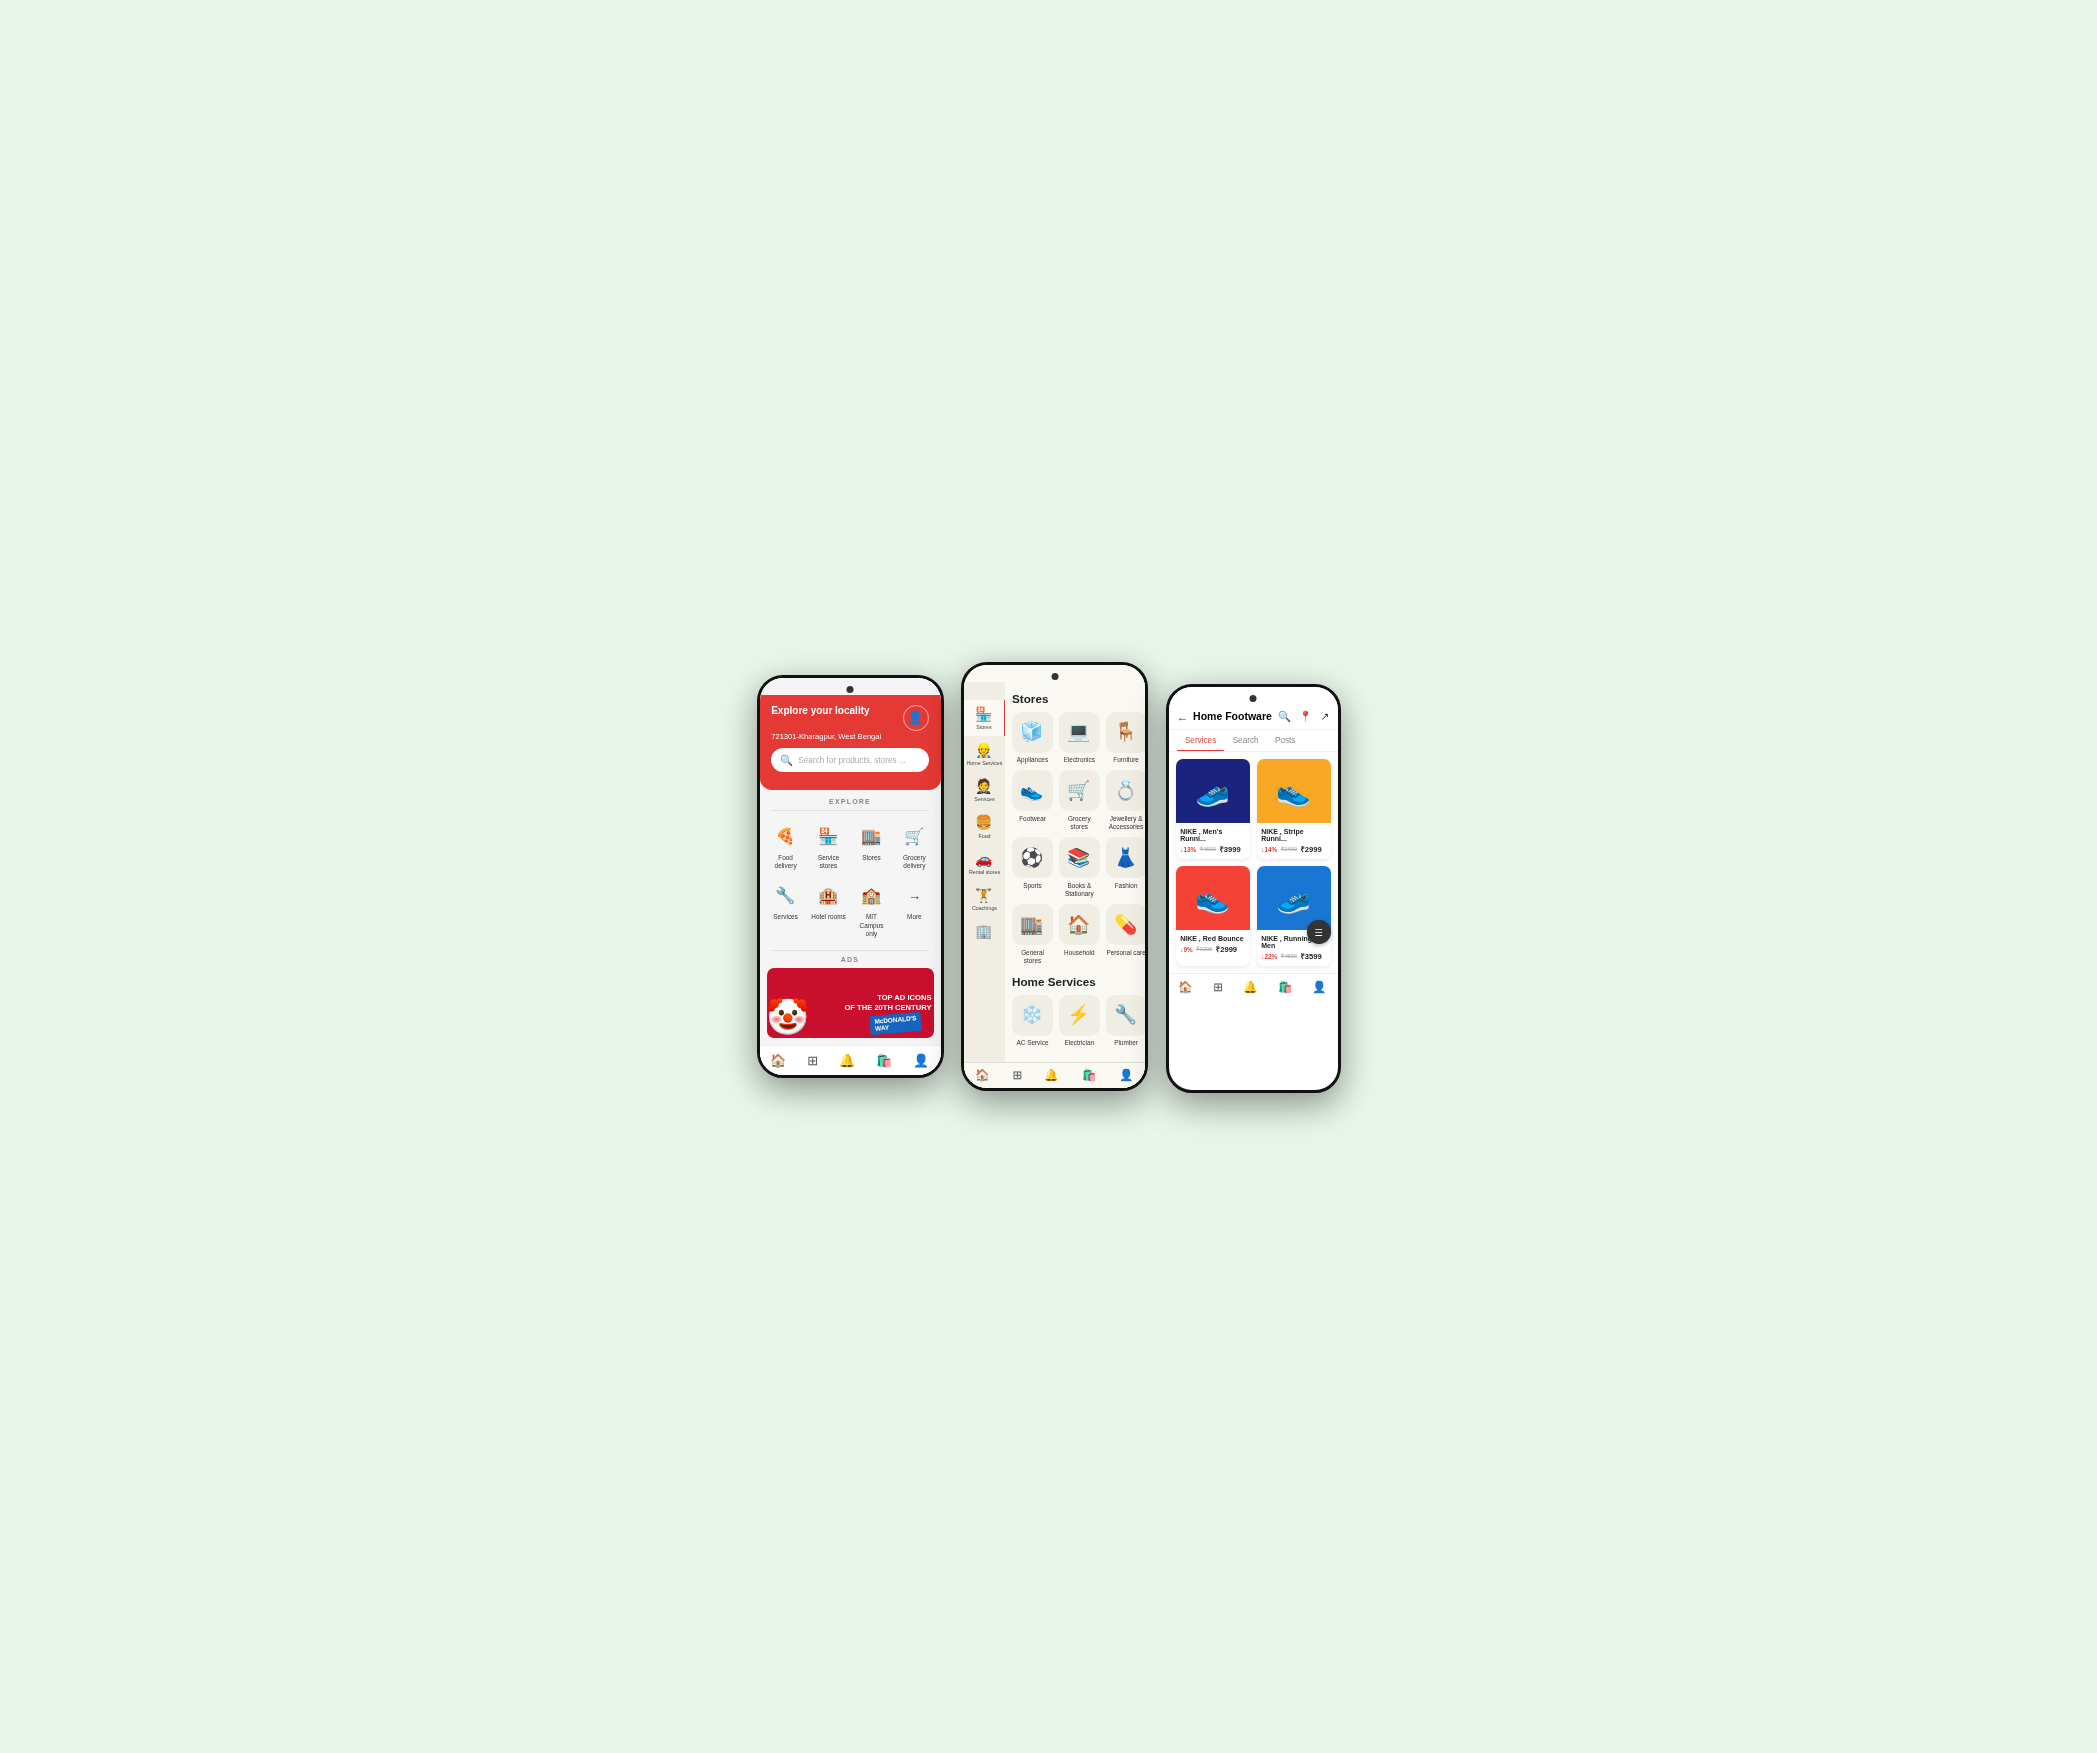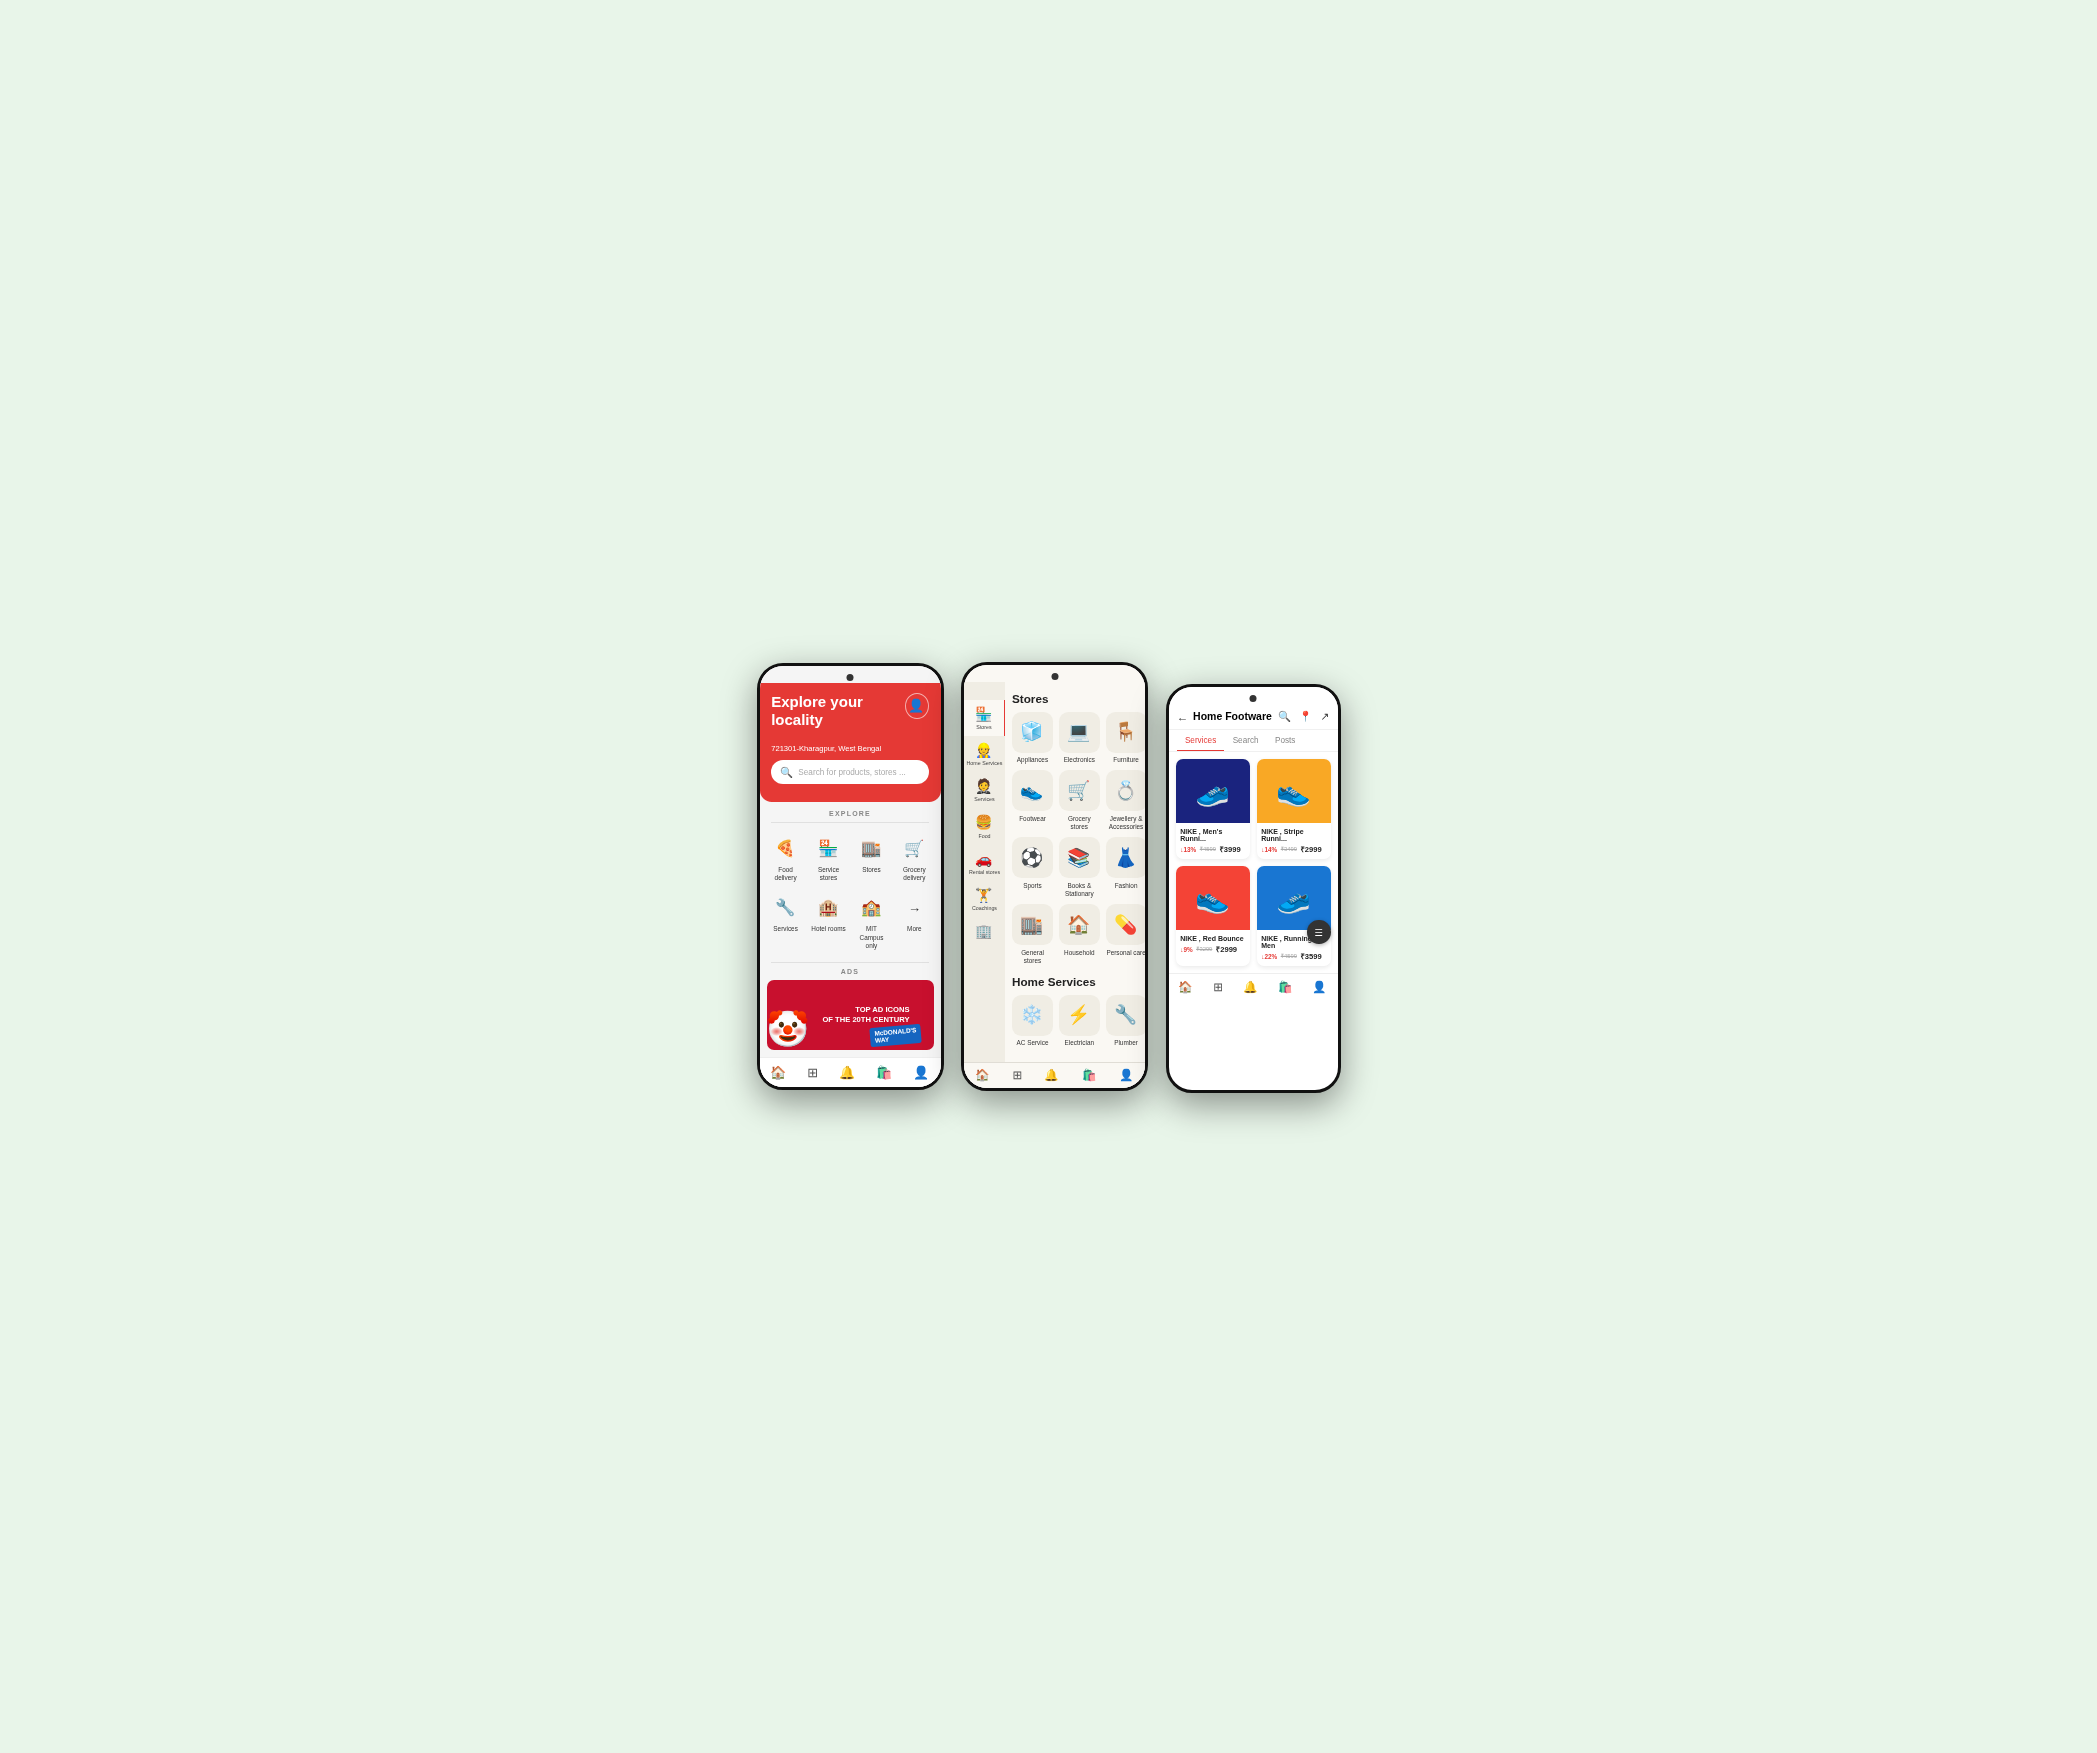--- a/index.html
+++ b/index.html
@@ -78,21 +78,21 @@
       border-radius: 0 0 11.7px 11.7px;
       position: relative;
     }
     .p1-header-top {
       display: flex;
       justify-content: space-between;
       align-items: flex-start;
     }
     .p1-title {
       color: #fff;
-      font-size: 15px;
+      font-size: 10px;
       font-weight: 700;
       line-height: 1.2;
     }
     .p1-subtitle {
       color: #fff;
       font-size: 7.6px;
       margin-top: 15px;
     }
     .p1-avatar-icon {
       width: 26px;
@@ -180,21 +180,21 @@
     }
     .p1-ad-clown {
       position: absolute;
       left: 0;
       bottom: 0;
       font-size: 35px;
     }
     .p1-ad-text {
       color: #fff;
       text-align: right;
-      padding-right: 24px;
+      padding-right: 2px;
       font-size: 7.6px;
       font-weight: 700;
       line-height: 1.3;
     }
     .p1-ad-sign {
       position: absolute;
       bottom: 5.8px;
       right: 11.7px;
       background: #1565c0;
       color: #fff;

